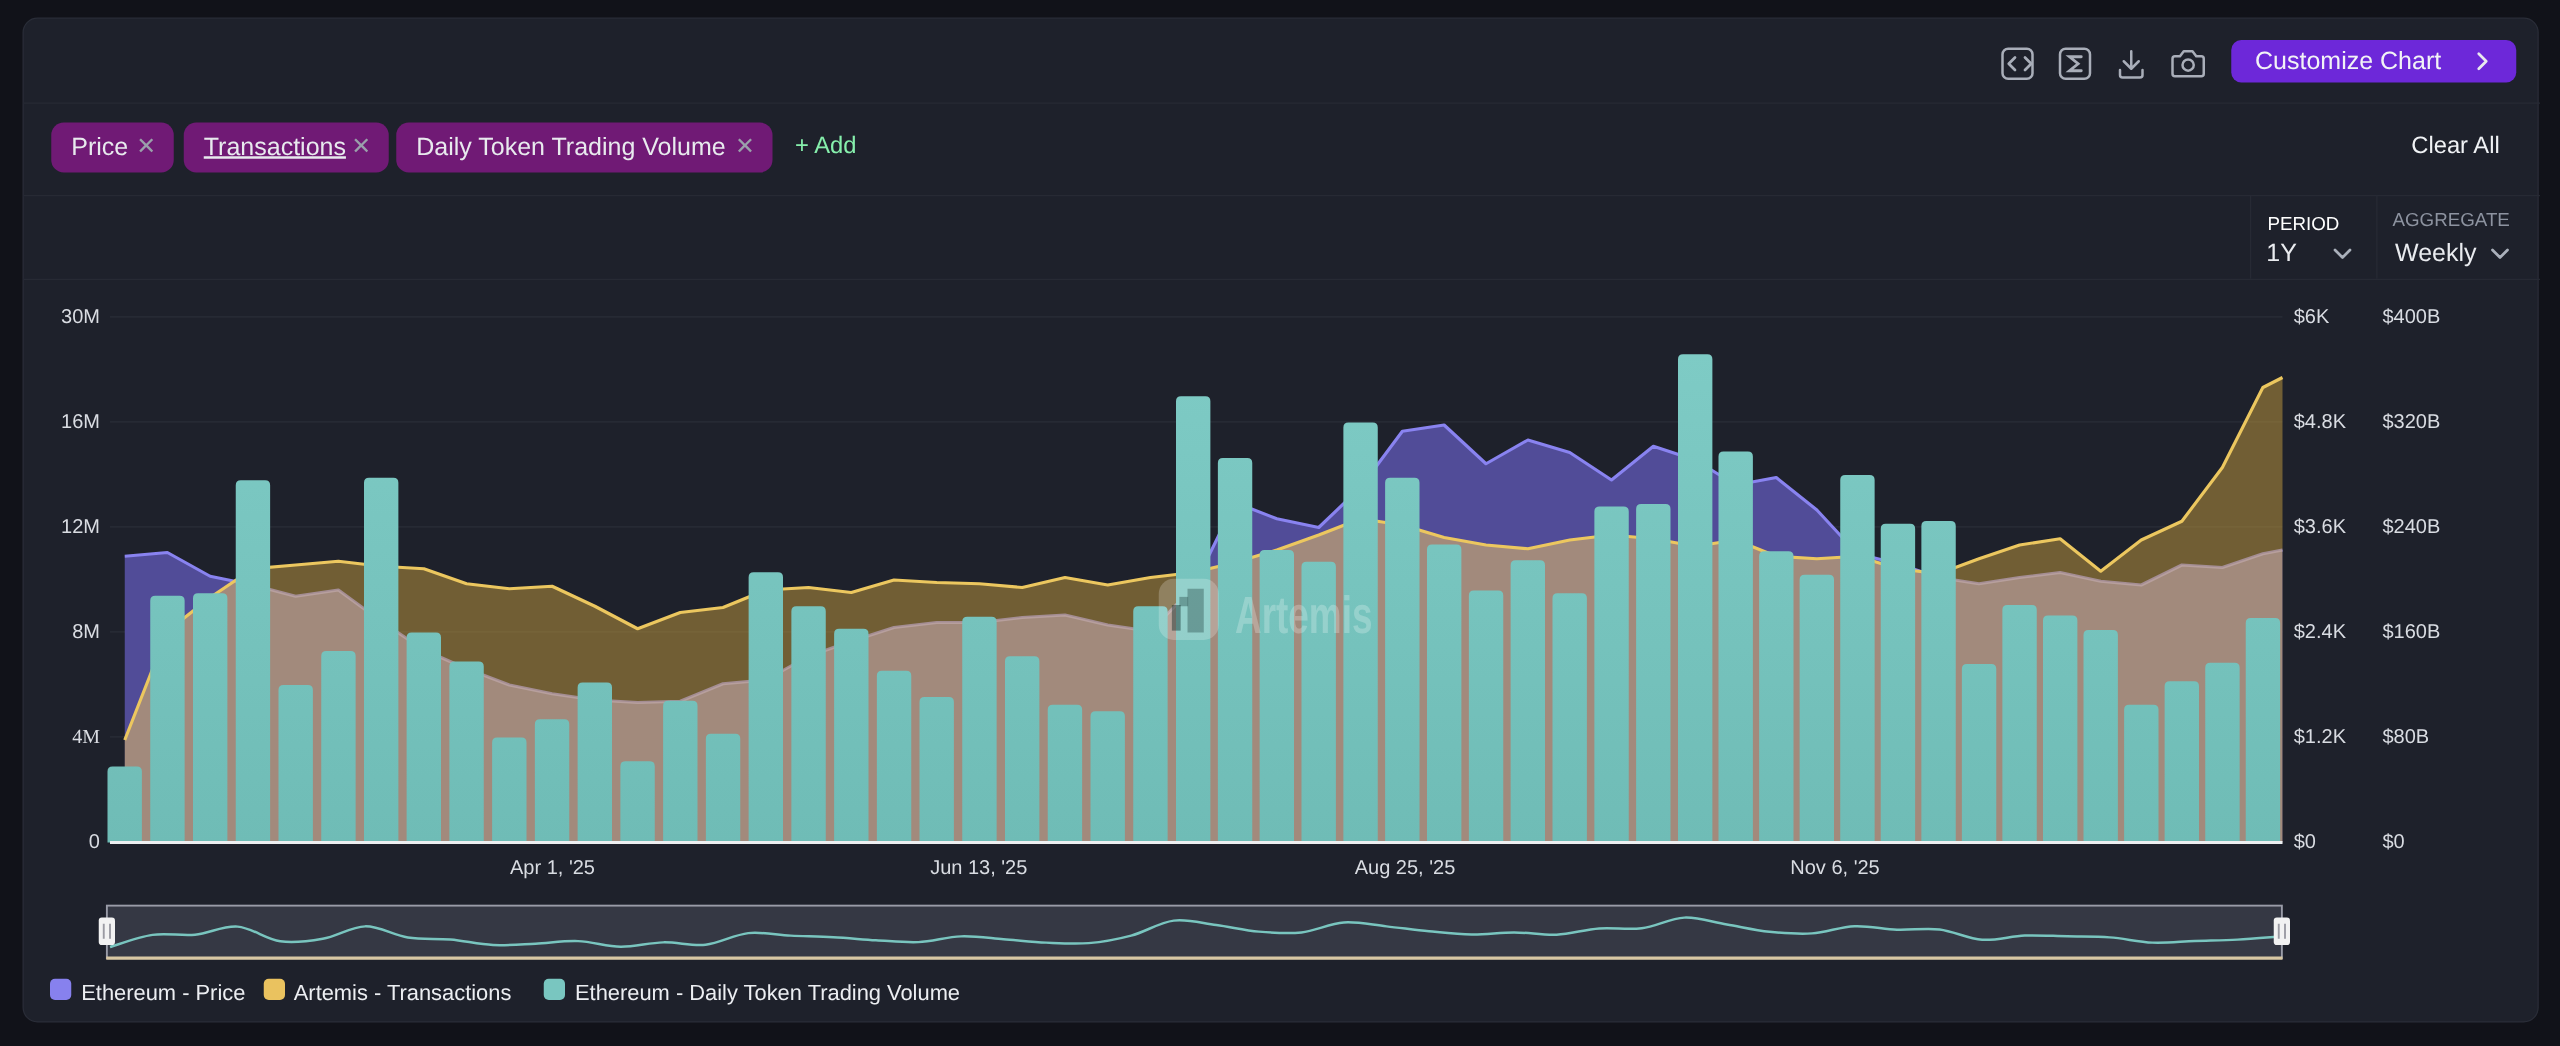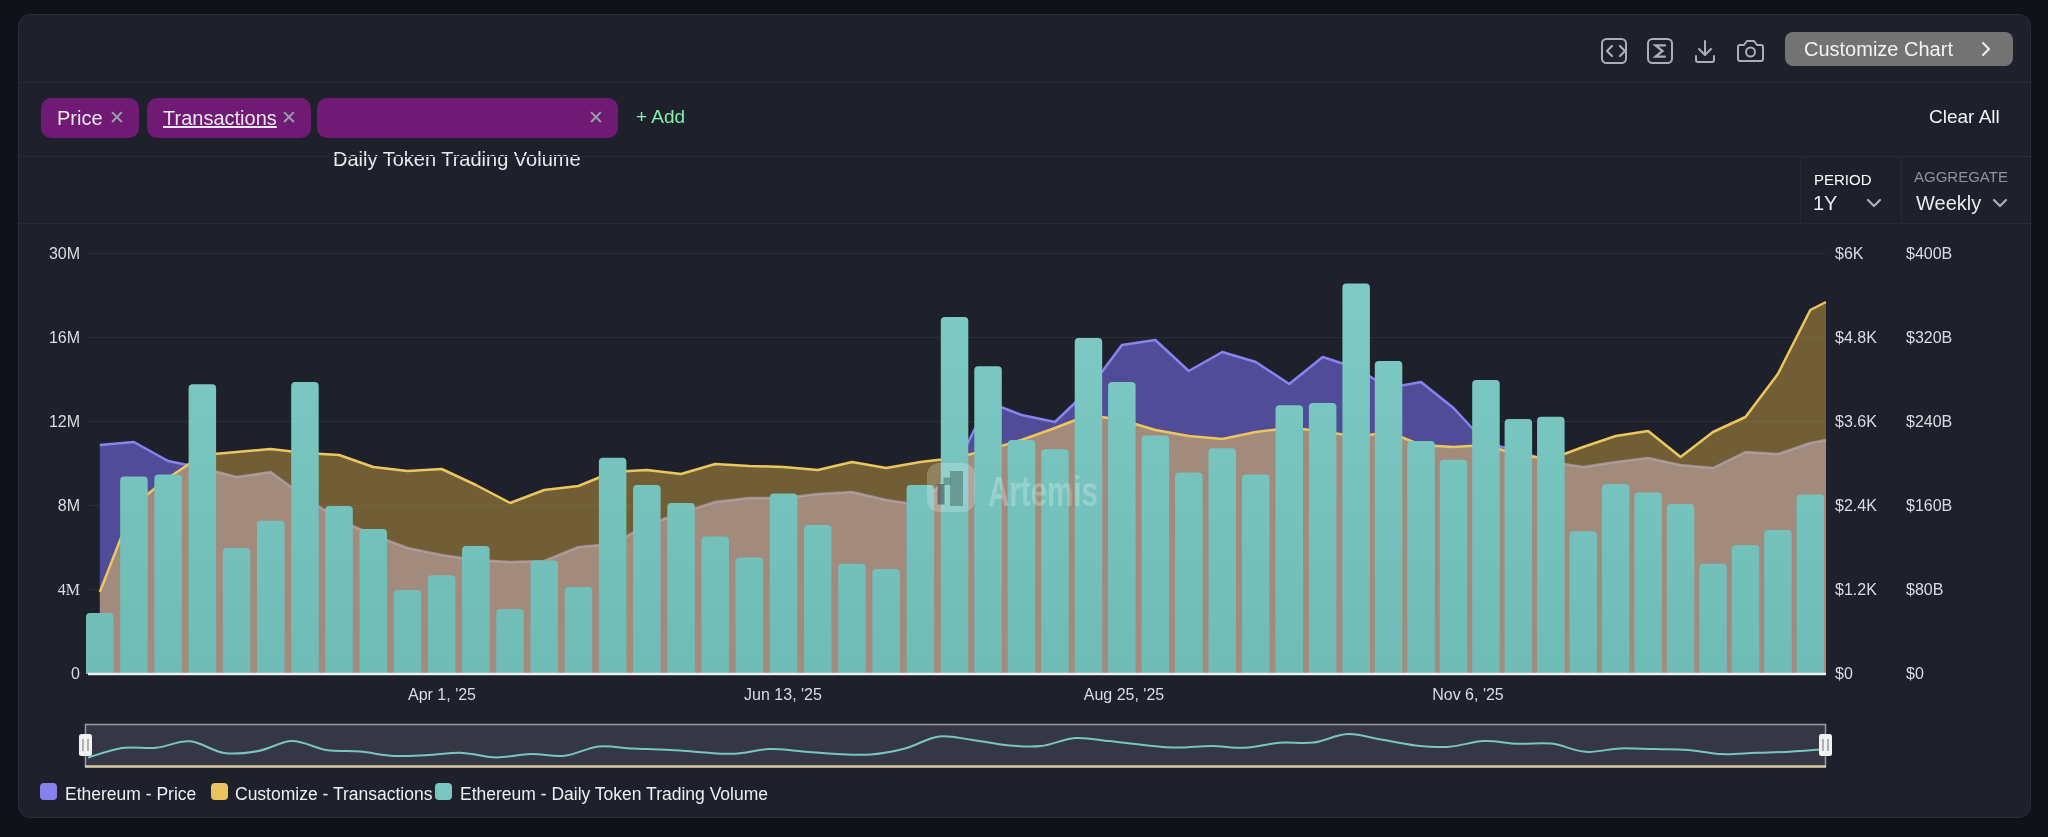--- a/index.html
+++ b/index.html
@@ -22,37 +22,37 @@
   <svg class="abs" style="left:1578px; top:18px;" width="200" height="36" viewBox="0 0 200 36" fill="none" stroke="#a9aeb9" stroke-width="2" stroke-linecap="round" stroke-linejoin="round">
     <rect x="5" y="6" width="24" height="24" rx="4.5"></rect>
     <path d="M15 13l-5 5 5 5M23 13l5 5-5 5" stroke-width="2.2"></path>
     <rect x="51" y="6" width="24" height="24" rx="4.5"></rect>
     <path d="M68 12.4H58.6l6.9 5.6-6.9 5.6H68" stroke-width="2.3" stroke-linejoin="miter"></path>
     <path d="M108 8v13M102 16l6 6 6-6M99 23v4a2 2 0 0 0 2 2h14a2 2 0 0 0 2-2v-4"></path>
     <path d="M141 14a2 2 0 0 1 2-2h4l3-4h7l3 4h4a2 2 0 0 1 2 2v12a2 2 0 0 1-2 2h-21a2 2 0 0 1-2-2z"></path>
     <circle cx="153.5" cy="19" r="4.5"></circle>
   </svg>
 
-  <div class="abs" style="left:1766px; top:17px; width:228px; height:34px; background:#737373; border-radius:8px; color:#f2f3f6; font-size:20px; line-height:34px;">
+  <div class="abs" style="left:1766px; top:17px; width:228px; height:34px; background:#6d28d9; border-radius:8px; color:#f2f3f6; font-size:20px; line-height:34px;">
     <span style="position:absolute; left:19px;">Customize Chart</span>
     <svg class="abs" style="right:22px; top:9px;" width="10" height="16" viewBox="0 0 10 16" fill="none" stroke="#e8eaee" stroke-width="2.2" stroke-linecap="round" stroke-linejoin="round">
         <path d="M2 2l6 6-6 6"></path>
       </svg>
   </div>
 
   <div class="chip" style="left:22px; width:98px;">
       <span style="position:absolute;left:16px;">Price</span>
       <span class="x" style="position:absolute;right:14px;">✕</span>
     </div>
   <div class="chip" style="left:128px; width:164px;">
       <span style="position:absolute;left:16px;text-decoration:underline;">Transactions</span>
       <span class="x" style="position:absolute;right:14px;">✕</span>
     </div>
   <div class="chip" style="left:298px; width:301px;">
-      <span style="position:absolute;left:16px;margin-top:41px;">Daily Token Trading Volume</span>
+      <span style="position:absolute;left:16px;">Daily Token Trading Volume</span>
       <span class="x" style="position:absolute;right:14px;">✕</span>
     </div>
   <div class="abs" style="left:617px; top:82px; height:39px; line-height:39px; font-size:19px; color:#86efac;">+ Add</div>
   <div class="abs" style="left:1910px; top:82px; height:39px; line-height:39px; font-size:19px; color:#f0f2f5;">Clear All</div>
   <div class="hdiv" style="top:141px;"></div>
 
   <div class="vdiv" style="left:1781px;"></div>
   <div class="vdiv" style="left:1882px;"></div>
   <div class="hdiv" style="top:208px;"></div>
   <div class="abs" style="left:1795px; top:156px; font-size:15px; color:#ffffff;">PERIOD</div>
@@ -138,14 +138,14 @@
 <div class="lbl" style="left:1906px; top:413px;">$240B</div>
 <div class="lbl" style="left:1906px; top:497px;">$160B</div>
 <div class="lbl" style="left:1906px; top:581px;">$80B</div>
 <div class="lbl" style="left:1906px; top:665px;">$0</div>
 <div class="lbl" style="left:382px; top:686px; width:120px; text-align:center;">Apr 1, '25</div>
 <div class="lbl" style="left:723px; top:686px; width:120px; text-align:center;">Jun 13, '25</div>
 <div class="lbl" style="left:1064px; top:686px; width:120px; text-align:center;">Aug 25, '25</div>
 <div class="lbl" style="left:1408px; top:686px; width:120px; text-align:center;">Nov 6, '25</div>
 
 <div class="abs" style="left:65px; top:784px; font-size:17.5px; color:#eceef2;">Ethereum - Price</div>
-<div class="abs" style="left:235px; top:784px; font-size:17.5px; color:#eceef2;">Customize - Transactions</div>
+<div class="abs" style="left:235px; top:784px; font-size:17.5px; color:#eceef2;">Artemis - Transactions</div>
 <div class="abs" style="left:460px; top:784px; font-size:17.5px; color:#eceef2;">Ethereum - Daily Token Trading Volume</div>
 
 </body></html>

